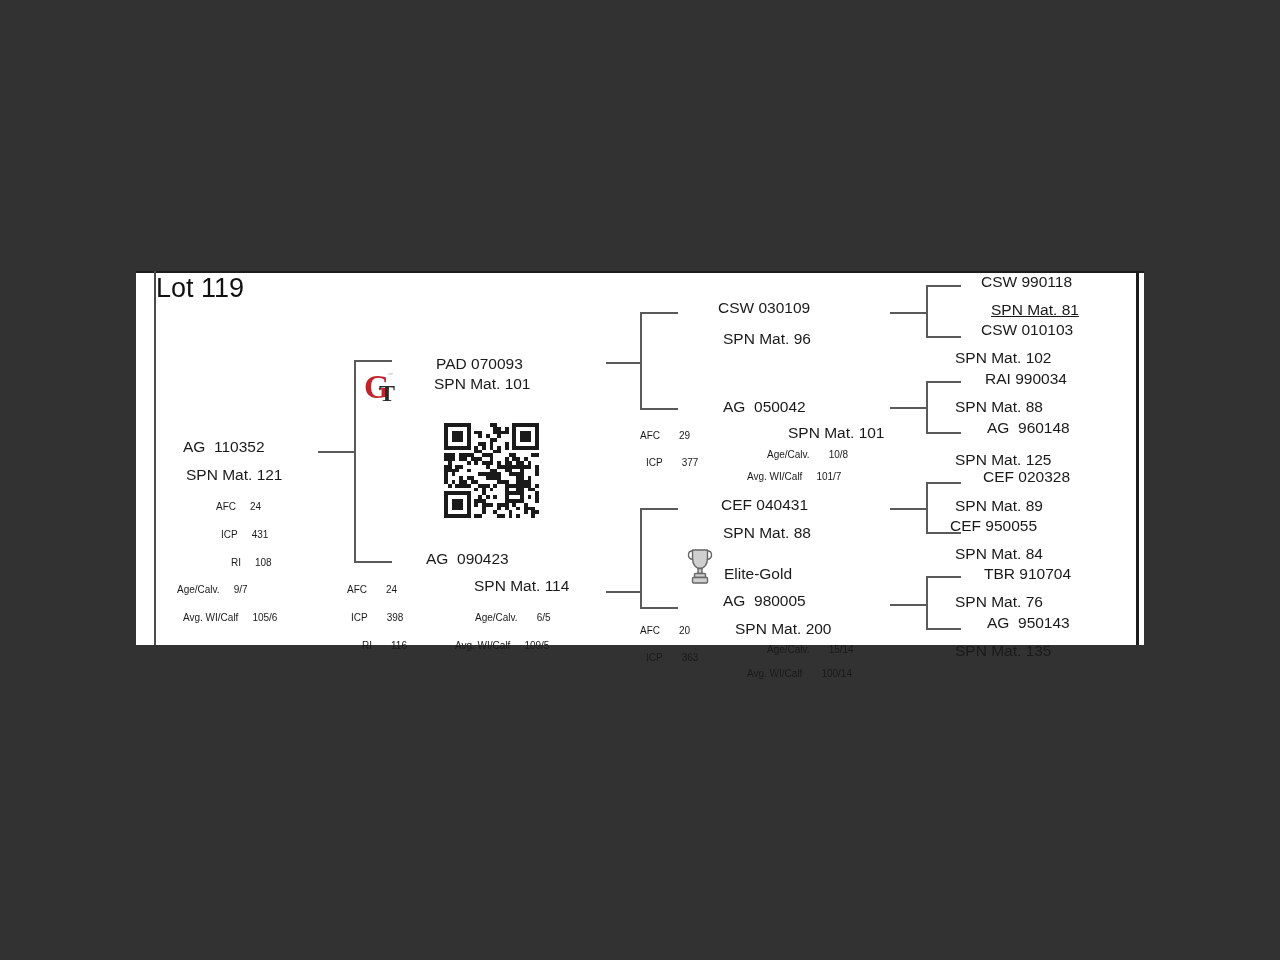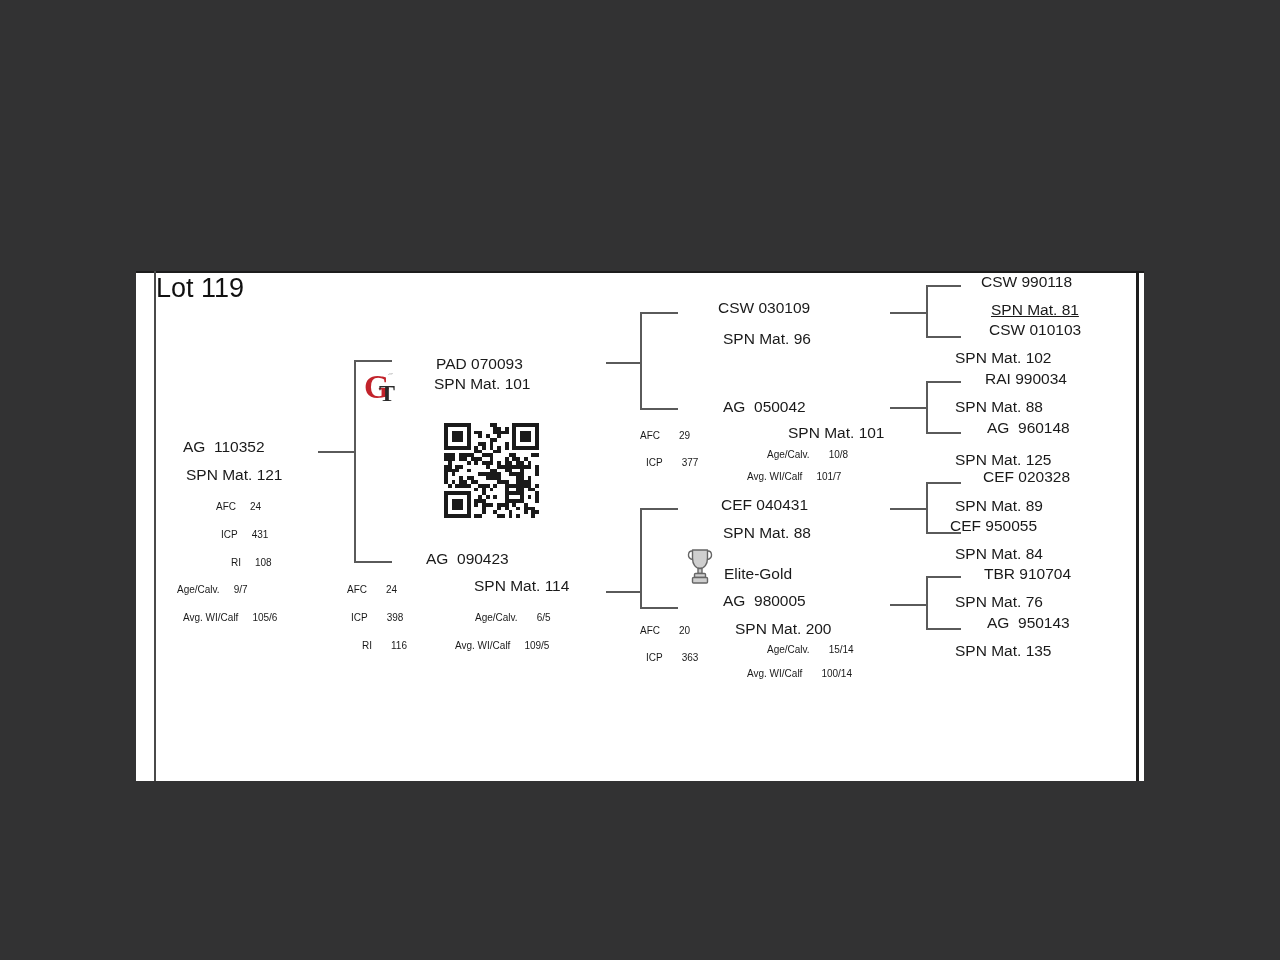--- a/index.html
+++ b/index.html
@@ -1,18 +1,18 @@
 <!DOCTYPE html>
 <html><head>
 <meta charset="utf-8">
 <style>
   html,body{margin:0;padding:0;}
   body{width:1280px;height:960px;background:#323233;font-family:"Liberation Sans","DejaVu Sans",sans-serif;}
   .stage{position:relative;width:1280px;height:960px;background:#323233;overflow:hidden;}
-  .paper{position:absolute;left:136px;top:271px;width:1008px;height:510px;background:#ffffff;}
+  .paper{position:absolute;left:136px;top:271px;width:1008px;height:374px;background:#ffffff;}
   .txt{position:absolute;color:#1a1a1a;font-size:15.5px;line-height:17px;white-space:pre;letter-spacing:0px;}
   .title{position:absolute;color:#111;font-size:27px;line-height:28px;white-space:pre;}
   .srow{position:absolute;color:#1a1a1a;font-size:10px;line-height:17px;white-space:pre;}
   .srow .val{margin-left:14px;}
   .srow .val2{margin-left:19px;}
   .hline{position:absolute;height:2px;background:#5a5a5a;}
   .bracket{position:absolute;border-left:2px solid #5a5a5a;border-top:2px solid #5a5a5a;border-bottom:2px solid #5a5a5a;}
   .border-top{position:absolute;left:0;top:0;width:100%;height:2px;background:#1c1c1c;}
   .border-left{position:absolute;left:18px;top:0;width:2px;height:100%;background:#4a4a4a;}
   .border-right{position:absolute;left:1000px;top:0;width:3px;height:100%;background:#1c1c1c;}
@@ -321,21 +321,21 @@
     <div class="srow" style="left:504px;top:351px;"><span>AFC</span><span class="val2">20</span></div>
     <div class="srow" style="left:510px;top:378px;"><span>ICP</span><span class="val2">363</span></div>
     <div class="txt" style="left:599px;top:349px;">SPN Mat. 200</div>
     <div class="srow" style="left:631px;top:370px;"><span>Age/Calv.</span><span class="val2">15/14</span></div>
     <div class="srow" style="left:611px;top:394px;"><span>Avg. WI/Calf</span><span class="val2">100/14</span></div>
     <div class="hline" style="left:754px;top:333px;width:36px;"></div>
     <div class="bracket" style="left:790px;top:305px;width:33px;height:50px;"></div>
 
     <div class="txt" style="left:845px;top:2px;">CSW 990118</div>
     <div class="txt" style="left:855px;top:30px;text-decoration:underline;">SPN Mat. 81</div>
-    <div class="txt" style="left:845px;top:50px;margin-left:8px;">CSW 010103</div>
+    <div class="txt" style="left:845px;top:50px;">CSW 010103</div>
     <div class="txt" style="left:819px;top:78px;">SPN Mat. 102</div>
     <div class="txt" style="left:849px;top:99px;">RAI 990034</div>
     <div class="txt" style="left:819px;top:127px;">SPN Mat. 88</div>
     <div class="txt" style="left:851px;top:148px;">AG  960148</div>
     <div class="txt" style="left:819px;top:180px;">SPN Mat. 125</div>
     <div class="txt" style="left:847px;top:197px;">CEF 020328</div>
     <div class="txt" style="left:819px;top:226px;">SPN Mat. 89</div>
     <div class="txt" style="left:814px;top:246px;">CEF 950055</div>
     <div class="txt" style="left:819px;top:274px;">SPN Mat. 84</div>
     <div class="txt" style="left:848px;top:294px;">TBR 910704</div>

